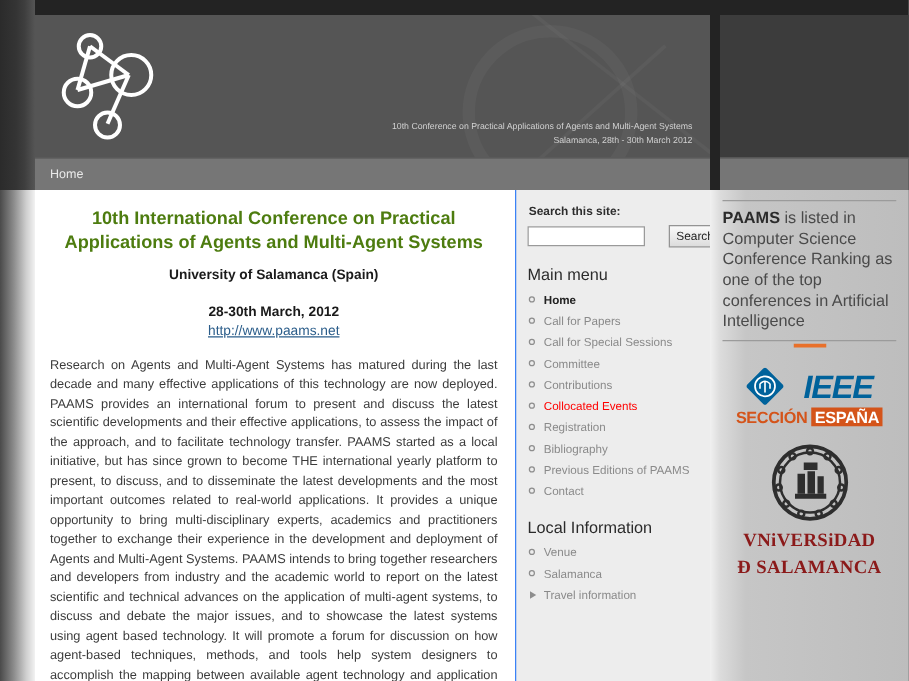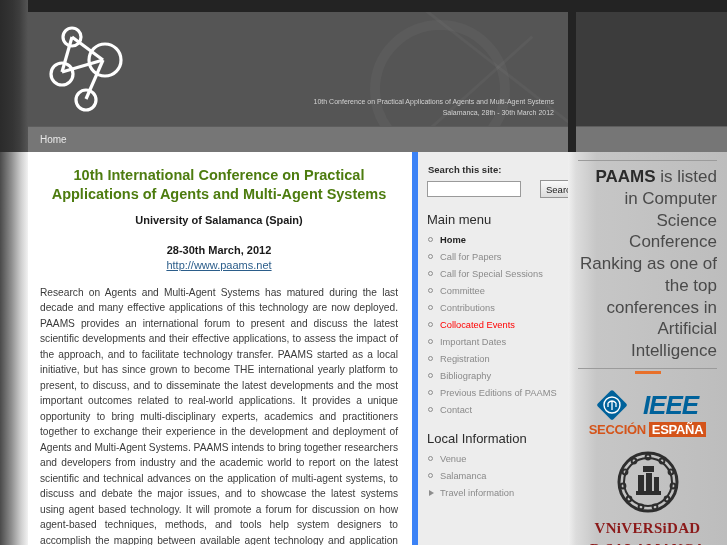--- a/index.html
+++ b/index.html
@@ -136,21 +136,21 @@
   }
   .main-col {
     width: 384px;
     padding: 10px 14px 0 12px;
     box-sizing: border-box;
     background: #ffffff;
   }
   .side-col {
     width: 156px;
     background: #ededed;
-    border-left: 6px solid #3b82f6;
+    border-left: 1px solid #3b82f6;
     padding: 10px 8px 0 9px;
     box-sizing: border-box;
   }
 
   h1.conf-title {
     font-size: 14.5px;
     line-height: 1.3;
     font-weight: bold;
     color: #4d7c0f;
     text-align: center;
@@ -301,22 +301,22 @@
     width: 159px; height: 393px;
     background: linear-gradient(to right, #f0f0f0 0%, #dcdcdc 5%, #c6c6c6 18%, #bdbdbd 100%);
     padding: 0;
     box-sizing: border-box;
   }
   .ranking-note {
     margin: 8px 10px 0 10px;
     border-top: 1px solid #9b9b9b;
     border-bottom: 1px solid #9b9b9b;
     padding: 5px 0 6px 0;
-    text-align: right;
-    font-size: 17px;
+    text-align: left;
+    font-size: 13px;
     line-height: 1.28;
     color: #4a4a4a;
   }
   .ranking-note b { color: #2b2b2b; font-weight: bold; }
   .springer-row {
     display: flex;
     align-items: center;
     justify-content: center;
     gap: 4px;
     margin-top: 14px;
@@ -442,21 +442,20 @@
       </div>
 
       <h2 class="side-head">Main menu</h2>
       <ul class="side-menu" id="main-menu-list">
           <li class="active"><span class="bullet"></span><a href="#">Home</a></li>
           <li><span class="bullet"></span><a href="#">Call for Papers</a></li>
           <li><span class="bullet"></span><a href="#">Call for Special Sessions</a></li>
           <li><span class="bullet"></span><a href="#">Committee</a></li>
           <li><span class="bullet"></span><a href="#">Contributions</a></li>
           <li class="highlight"><span class="bullet"></span><a href="#">Collocated Events</a></li>
-          <li><span class="bullet"></span><a href="#">Important Dates</a></li>
           <li><span class="bullet"></span><a href="#">Registration</a></li>
           <li><span class="bullet"></span><a href="#">Bibliography</a></li>
           <li><span class="bullet"></span><a href="#">Previous Editions of PAAMS</a></li>
           <li><span class="bullet"></span><a href="#">Contact</a></li>
         </ul>
 
       <h2 class="side-head">Local Information</h2>
       <ul class="side-menu" id="local-info-list">
           <li><span class="bullet"></span><a href="#">Venue</a></li>
           <li><span class="bullet"></span><a href="#">Salamanca</a></li>

